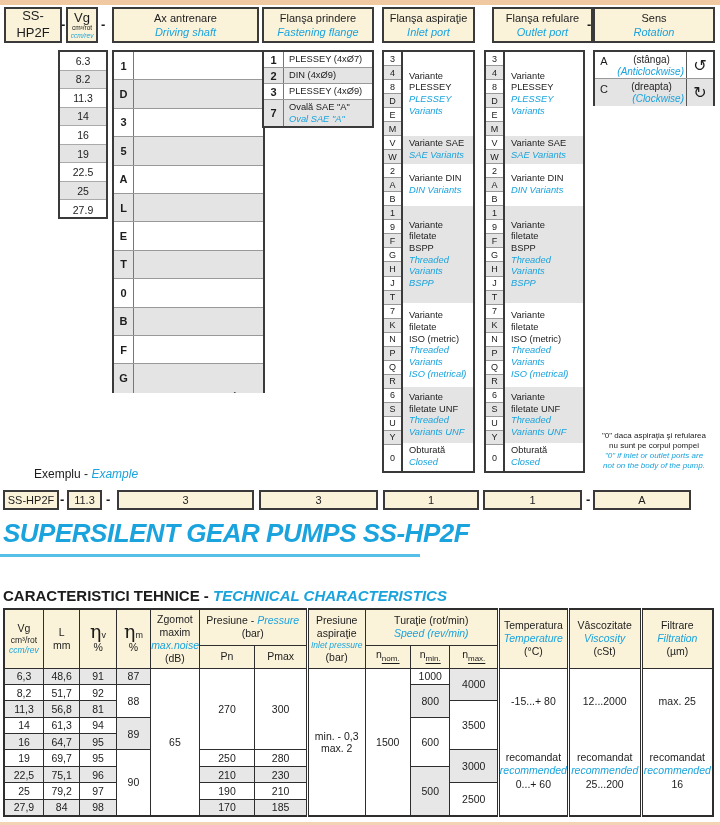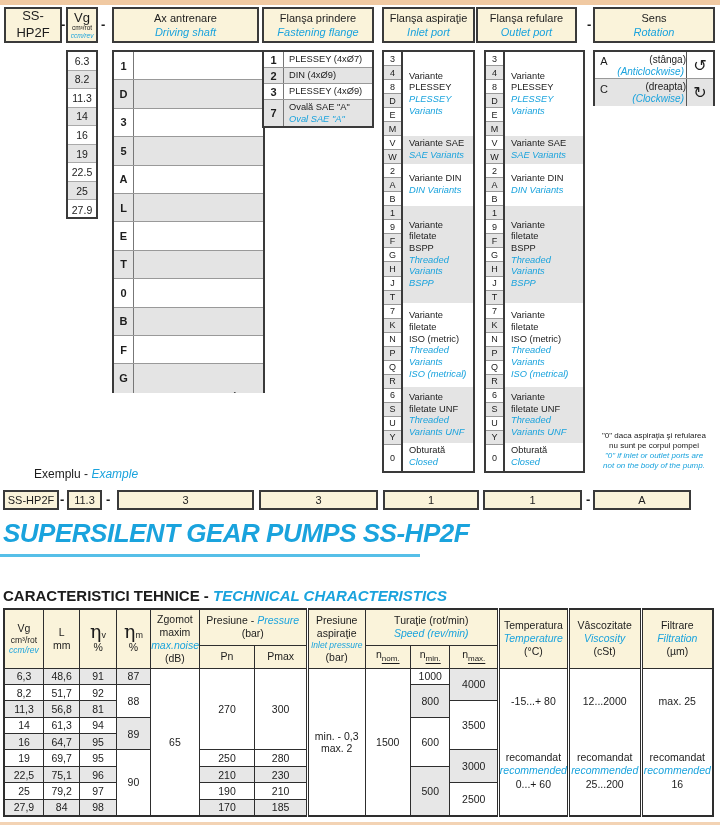--- a/index.html
+++ b/index.html
@@ -50,21 +50,21 @@
       font-size:9.3px;line-height:1.25;white-space:pre-line;box-sizing:border-box;}
   .port-groups .pg:nth-child(even){background:#e4e4e4;}
 
   
   .rot-row{display:flex;height:27px;box-sizing:border-box;border-bottom:1px solid #999;}
   #rot-list .rot-row:last-child{border-bottom:none;}
   #rot-list .rot-row:nth-child(even){background:#e4e4e4;}
   .rot-code{width:18px;flex:0 0 18px;display:flex;align-items:center;justify-content:center;
             font-size:11px;padding-bottom:8px;box-sizing:border-box;}
   .rot-text{flex:1;font-size:10px;line-height:1.2;padding-top:2px;}
-  .rot-ro{text-align:right;padding-left:4px;}
+  .rot-ro{text-align:center;padding-left:4px;}
   .rot-en{text-align:right;padding-right:2px;}
   .rot-icon{width:27px;flex:0 0 27px;border-left:1px solid #555;display:flex;align-items:center;
             justify-content:center;font-size:16px;font-family:"DejaVu Sans",sans-serif;box-sizing:border-box;}
 
   
   .note{font-size:8px;line-height:1.25;text-align:center;}
 
   
   .exlabel{font-size:12px;font-weight:normal;}
   .exbox{background:#faf3da;border:2px solid #3a3a3a;box-sizing:border-box;display:flex;
@@ -118,31 +118,31 @@
     <span class="en">Fastening flange</span>
   </div>
   <div class="abs hdrbox" style="left:112px;top:7px;width:147px;height:36px;">
     <span>Ax antrenare</span>
     <span class="en">Driving shaft</span>
   </div>
   <div class="abs hdrbox" style="left:382px;top:7px;width:93px;height:36px;">
     <span>Flanşa aspiraţie</span>
     <span class="en">Inlet port</span>
   </div>
-  <div class="abs hdrbox" style="left:476px;top:7px;width:101px;height:36px;">
+  <div class="abs hdrbox" style="left:492px;top:7px;width:101px;height:36px;">
     <span>Flanşa refulare</span>
     <span class="en">Outlet port</span>
   </div>
   <span class="abs dash" style="left:587px;top:17px;">-</span>
   <div class="abs hdrbox" style="left:593px;top:7px;width:122px;height:36px;">
     <span>Sens</span>
     <span class="en">Rotation</span>
   </div>
 
-  <div id="vg-list" class="abs listbox" style="left:66px;top:50px;width:32px;height:169px;text-align:right;">
+  <div id="vg-list" class="abs listbox" style="left:58px;top:50px;width:50px;height:169px;text-align:right;">
   <div class="vg-cell">6.3</div>
 
   <div class="vg-cell">8.2</div>
 
   <div class="vg-cell">11.3</div>
 
   <div class="vg-cell">14</div>
 
   <div class="vg-cell">16</div>
 

